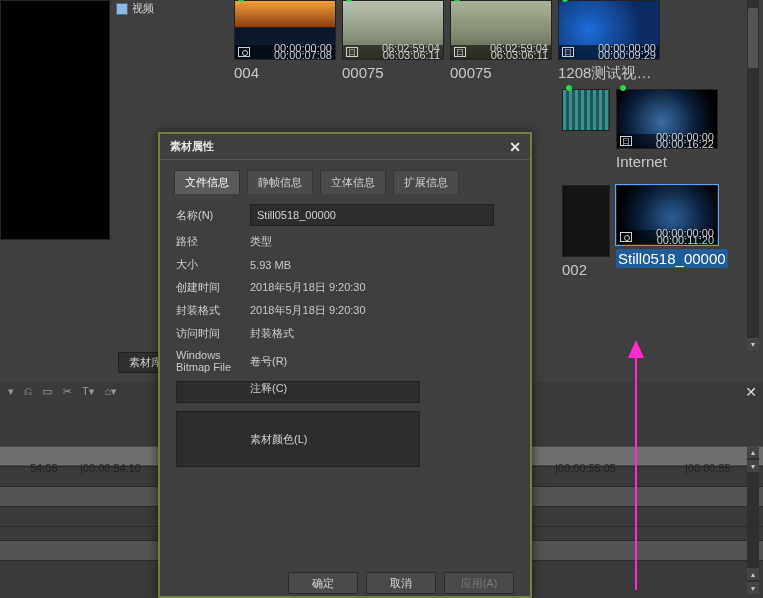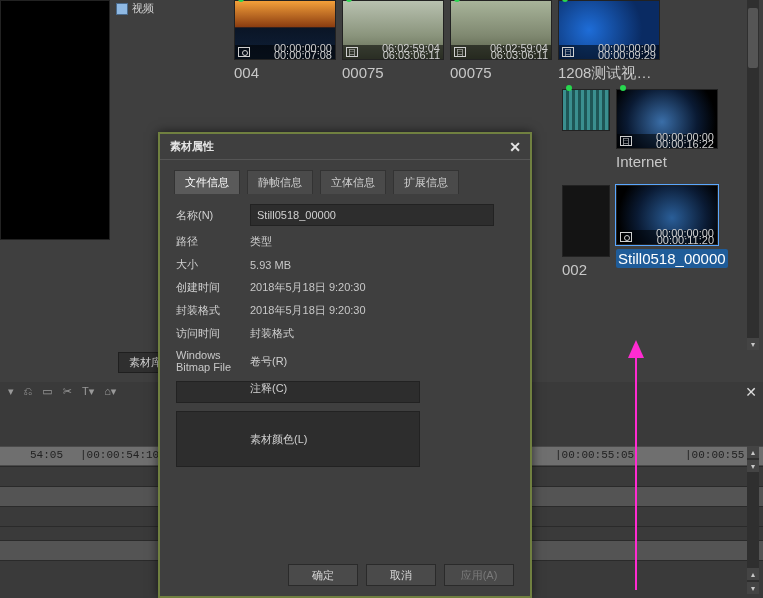--- a/index.html
+++ b/index.html
@@ -36,41 +36,41 @@
 .lib-tab { position: absolute; left: 118px; top: 352px; color: #d0d0d0; background: #2f2f2f; padding: 2px 10px; border: 1px solid #1f1f1f; }
 .vscroll { position: absolute; right: 4px; top: 0; width: 12px; height: 350px; background: #2f2f2f; }
 .vscroll .thumb { position: absolute; top: 8px; left: 1px; width: 10px; height: 60px; background: #555; border-radius: 2px; }
 .vscroll .down { position: absolute; bottom: 0; left: 0; width: 12px; height: 12px; background: #444; display: flex; align-items: center; justify-content: center; font-size: 8px; }
 
 
 .timeline { position: absolute; left: 0; top: 382px; width: 763px; height: 216px; background: #3a3a3a; }
 .tl-toolbar { height: 18px; background: #3a3a3a; display: flex; align-items: center; gap: 10px; padding: 0 8px; color: #999; }
 .tl-close { position: absolute; right: 6px; top: 2px; color: #ddd; font-size: 14px; cursor: pointer; }
 .ruler { margin-top: 46px; height: 20px; background: #6f6f6f; border-top: 1px solid #4a4a4a; border-bottom: 1px solid #4a4a4a; position: relative; color: #222; font-size: 9px; }
-.ruler .tick { position: absolute; top: 2px; font-family: Liberation Mono, monospace; }
+.ruler .tick { position: absolute; top: 15px; }
 .tracks { }
 .track { height: 20px; background: #3a3a3a; border-top: 1px solid #2a2a2a; }
 .track.vid { background: #545454; }
 .track.gap { height: 14px; background: #3a3a3a; }
 .tl-scroll { position: absolute; right: 4px; top: 64px; width: 12px; bottom: 4px; background: #2f2f2f; }
 .tl-scroll .sbtn { width: 12px; height: 12px; background: #444; display: flex; align-items: center; justify-content: center; font-size: 8px; }
 
 
 .dialog { position: absolute; left: 158px; top: 132px; width: 374px; height: 466px; background: #3f3f3f; border: 2px solid #708040; box-shadow: 0 0 10px rgba(0,0,0,0.6); z-index: 50; }
 .dlg-title { height: 26px; background: #3f3f3f; display: flex; align-items: center; justify-content: space-between; padding: 0 6px 0 10px; color: #e4e4e4; font-size: 13px; font-weight: bold; border-bottom: 1px solid #555; }
 .dlg-close { width: 18px; height: 16px; color: #e4e4e4; font-size: 14px; font-weight: bold; display: flex; align-items: center; justify-content: center; cursor: pointer; }
 .tabs { display: flex; gap: 8px; margin: 10px 10px 0 14px; }
 .tab { padding: 4px 10px; background: #4a4a4a; color: #d0d0d0; border: 1px solid #333; border-bottom: none; margin-right: -1px; cursor: pointer; }
 .tab.active { background: #5a5a5a; color: #fff; }
 .dlg-body { padding: 10px 16px; display: grid; grid-template-columns: 64px 1fr; row-gap: 8px; column-gap: 10px; align-items: center; }
 .dlg-body label { color: #d0d0d0; }
 .txtbox { background: #2d2d2d; border: 1px solid #222; color: #d0d0d0; height: 22px; padding: 2px 6px; width: 244px; }
 .txtarea { background: #2d2d2d; border: 1px solid #222; width: 244px; height: 56px; }
 .colorbtn { width: 244px; height: 22px; background: #f4f4f4; border: 1px solid #888; display: flex; align-items: center; justify-content: center; color: #222; cursor: pointer; }
-.dlg-buttons { position: absolute; bottom: 10px; right: 16px; display: flex; gap: 8px; border-radius: 10px; }
+.dlg-buttons { position: absolute; bottom: 2px; right: 16px; display: flex; gap: 8px; border-radius: 10px; }
 .btn { width: 70px; height: 22px; background: #4a4a4a; border: 1px solid #2a2a2a; color: #d8d8d8; display: flex; align-items: center; justify-content: center; cursor: pointer; }
 .btn.disabled { color: #7a7a7a; cursor: default; }
 
 
 .arrow { position: absolute; left: 625px; top: 340px; width: 22px; height: 250px; z-index: 60; pointer-events: none; }
 .arrow svg { width: 22px; height: 250px; }
 </style>
 </head>
 <body>
 

